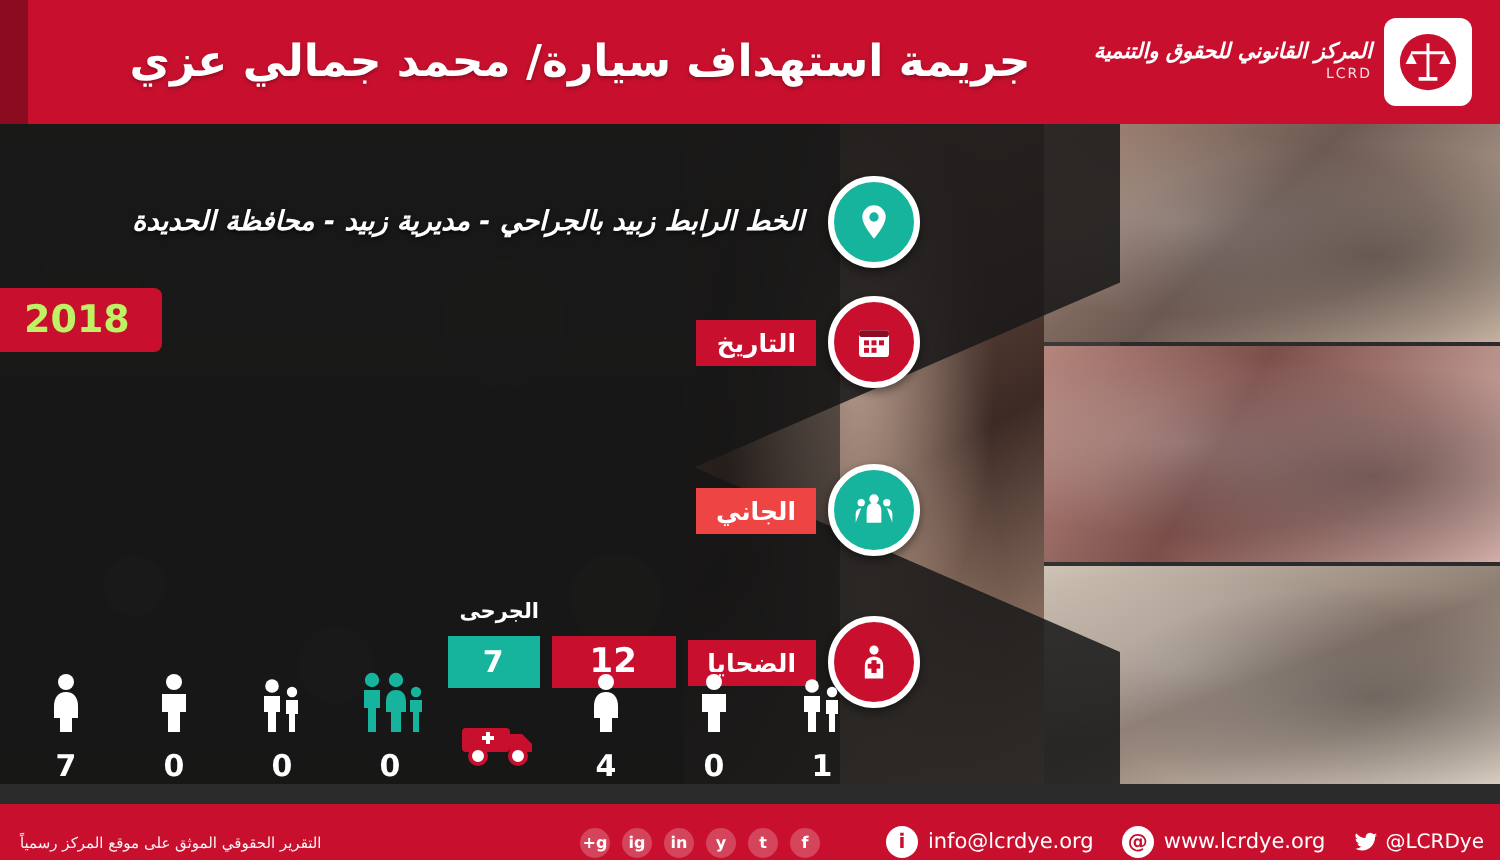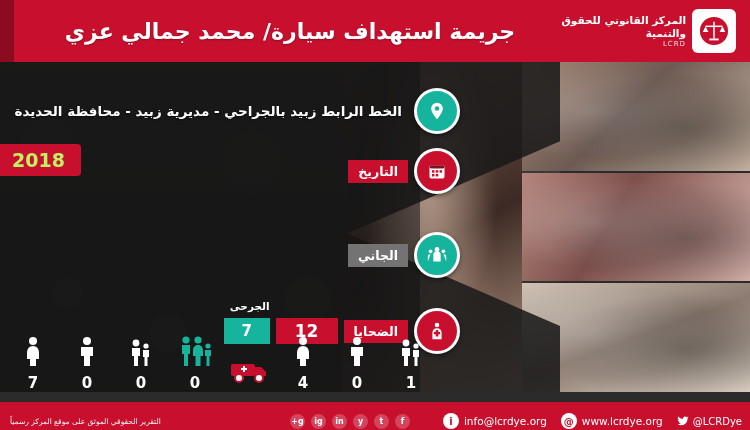--- a/index.html
+++ b/index.html
@@ -100,21 +100,21 @@
     display: flex; align-items: center; justify-content: flex-start; gap: 6px;
     padding-right: 6px;
   }
   .logo-mark {
     width: 44px; height: 44px; border-radius: 6px;
     background: #fff; display: flex; align-items: center; justify-content: center;
     flex: 0 0 auto;
   }
   .logo-mark svg { display:block; }
   .logo-text { color: #fff; text-align: right; line-height: 1.25; }
-  .logo-text .lt1 { font-size: 10.5px; font-weight: bold; }
+  .logo-text .lt1 { font-size: 10.5px; font-weight: bold; font-style: italic; }
   .logo-text .lt2 { font-size: 7px; opacity: .85; letter-spacing: 1px; }
 
   
   .info-row {
     position: absolute;
     display: flex; align-items: center; justify-content: flex-start;
     height: 46px;
   }
   .badge-circle {
     width: 46px; height: 46px; border-radius: 50%;
@@ -124,28 +124,28 @@
     flex: 0 0 auto;
     box-shadow: 0 2px 5px rgba(0,0,0,.45);
   }
   .badge-circle.red { background: #c8102e; }
   .label-tag {
     background: #c8102e; color: #fff;
     font-size: 12.5px; font-weight: bold;
     padding: 4px 10px; margin-right: 6px;
     white-space: nowrap;
   }
-  .label-tag.teal { background: #737373; }
+  .label-tag.teal { background: #ef4444; }
   .row-text {
     color: #fff; font-size: 13.5px; font-weight: bold;
     margin-right: 12px; white-space: nowrap;
     text-shadow: 0 1px 2px rgba(0,0,0,.6);
   }
 
-  #row-location { top: 88px; right: 290px; }
+  #row-location { top: 88px; right: 290px; font-style: italic; }
   #row-date     { top: 148px; right: 290px; }
   #row-culprit  { top: 232px; right: 290px; }
 
   
   .year-tag {
     position: absolute; top: 144px; left: 0;
     background: #c8102e; color: #bef264;
     font-size: 19px; font-weight: bold;
     padding: 5px 16px 5px 12px;
     border-top-right-radius: 4px; border-bottom-right-radius: 4px;

